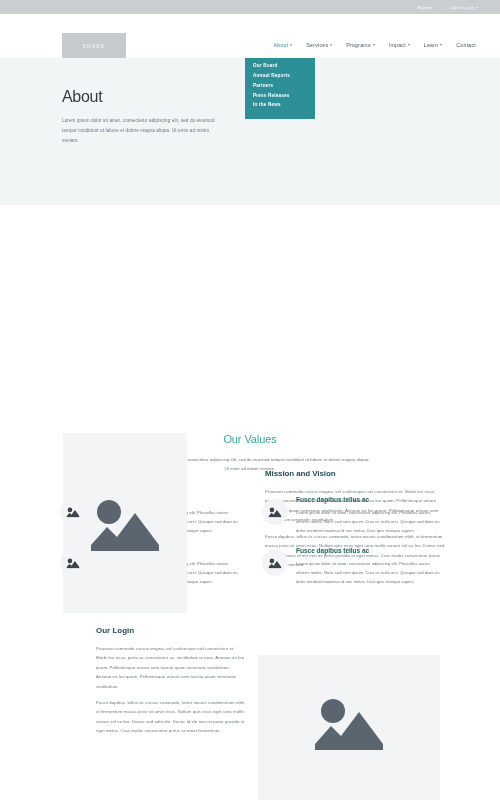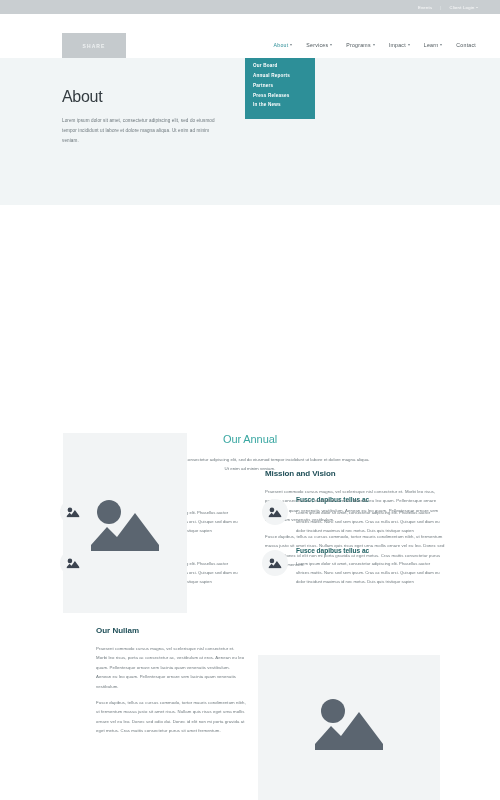--- a/index.html
+++ b/index.html
@@ -347,21 +347,21 @@
     </div>
 
     <div class="mission-text">
       <h2 class="section-title">Mission and Vision</h2>
       <p class="body-copy">Praesent commodo cursus magna, vel scelerisque nisl consectetur et. Morbi leo risus, porta ac consectetur ac, vestibulum at eros. Aenean eu leo quam. Pellentesque ornare sem lacinia quam venenatis vestibulum. Aenean eu leo quam. Pellentesque ornare sem lacinia quam venenatis vestibulum.</p>
       <p class="body-copy">Fusce dapibus, tellus ac cursus commodo, tortor mauris condimentum nibh, ut fermentum massa justo sit amet risus. Nullam quis risus eget urna mollis ornare vel eu leo. Donec sed odio dui. Donec id elit non mi porta gravida at eget metus. Cras mattis consectetur purus sit amet fermentum.</p>
     </div>
   </section>
 
   <section class="values">
-    <h2 class="values-title">Our Annual</h2>
+    <h2 class="values-title">Our Values</h2>
     <p class="values-sub">Lorem ipsum dolor sit amet, consectetur adipiscing elit, sed do eiusmod tempor incididunt ut labore et dolore magna aliqua. Ut enim ad minim veniam.</p>
 
     <div class="values-grid">
 
       <div class="value-card">
         <div class="value-icon-wrap">
           <svg class="ph-icon" width="13" height="11" viewBox="0 0 68 56">
             <circle cx="18" cy="17" r="12" fill="#3c4450"></circle>
             <path d="M0 50 L16 32 L26 42 L44 18 L68 50 L68 56 L0 56 Z" fill="#3c4450"></path>
           </svg>
@@ -409,21 +409,21 @@
           <h3 class="value-title">Fusce dapibus tellus ac</h3>
           <p class="value-copy">Lorem ipsum dolor sit amet, consectetur adipiscing elit. Phasellus auctor ultrices mattis. Nunc sed sem ipsum. Cras ac nulla orci. Quisque sed diam eu dolor tincidunt maximus id nec metus. Duis quis tristique sapien</p>
         </div>
       </div>
 
     </div>
   </section>
 
   <section class="story">
     <div class="story-text">
-      <h2 class="story-title">Our Nullam</h2>
+      <h2 class="story-title">Our Login</h2>
       <p class="body-copy">Praesent commodo cursus magna, vel scelerisque nisl consectetur et. Morbi leo risus, porta ac consectetur ac, vestibulum at eros. Aenean eu leo quam. Pellentesque ornare sem lacinia quam venenatis vestibulum. Aenean eu leo quam. Pellentesque ornare sem lacinia quam venenatis vestibulum.</p>
       <p class="body-copy">Fusce dapibus, tellus ac cursus commodo, tortor mauris condimentum nibh, ut fermentum massa justo sit amet risus. Nullam quis risus eget urna mollis ornare vel eu leo. Donec sed odio dui. Donec id elit non mi porta gravida at eget metus. Cras mattis consectetur purus sit amet fermentum.</p>
     </div>
   </section>
 
   <div class="story-img">
     <svg class="ph-icon" width="68" height="56" viewBox="0 0 68 56">
       <circle cx="18" cy="17" r="12" fill="#5b6570"></circle>
       <path d="M0 50 L16 32 L26 42 L44 18 L68 50 L68 56 L0 56 Z" fill="#5b6570"></path>
     </svg>

